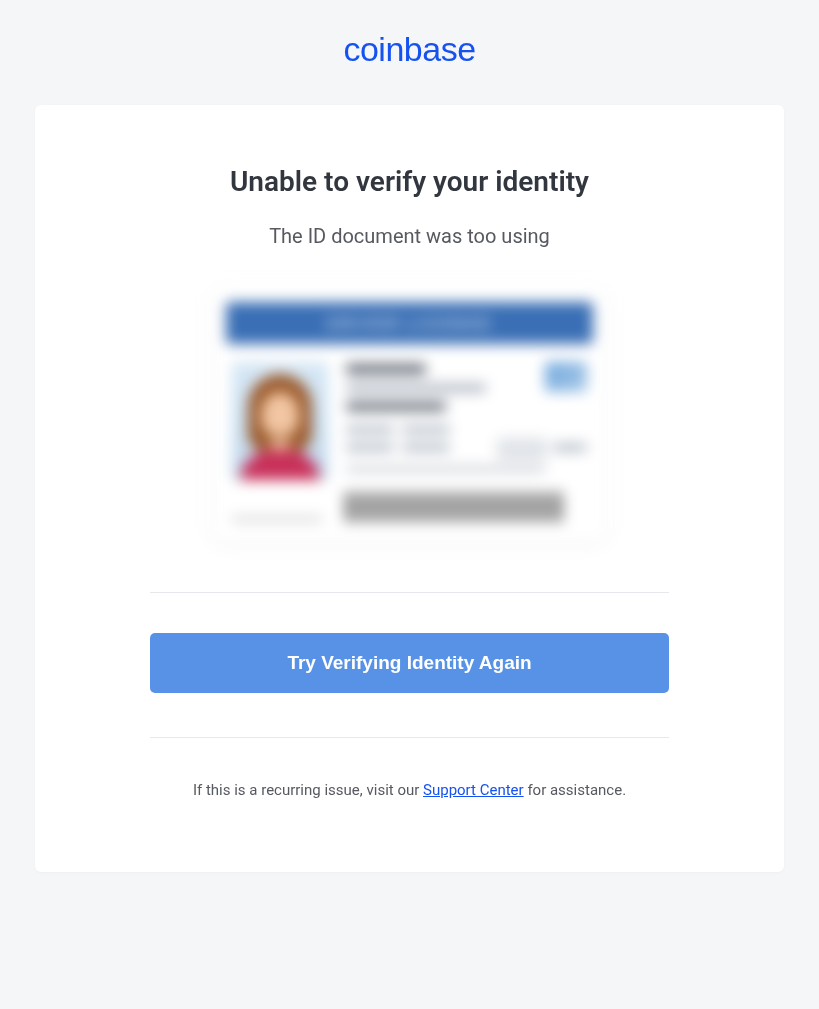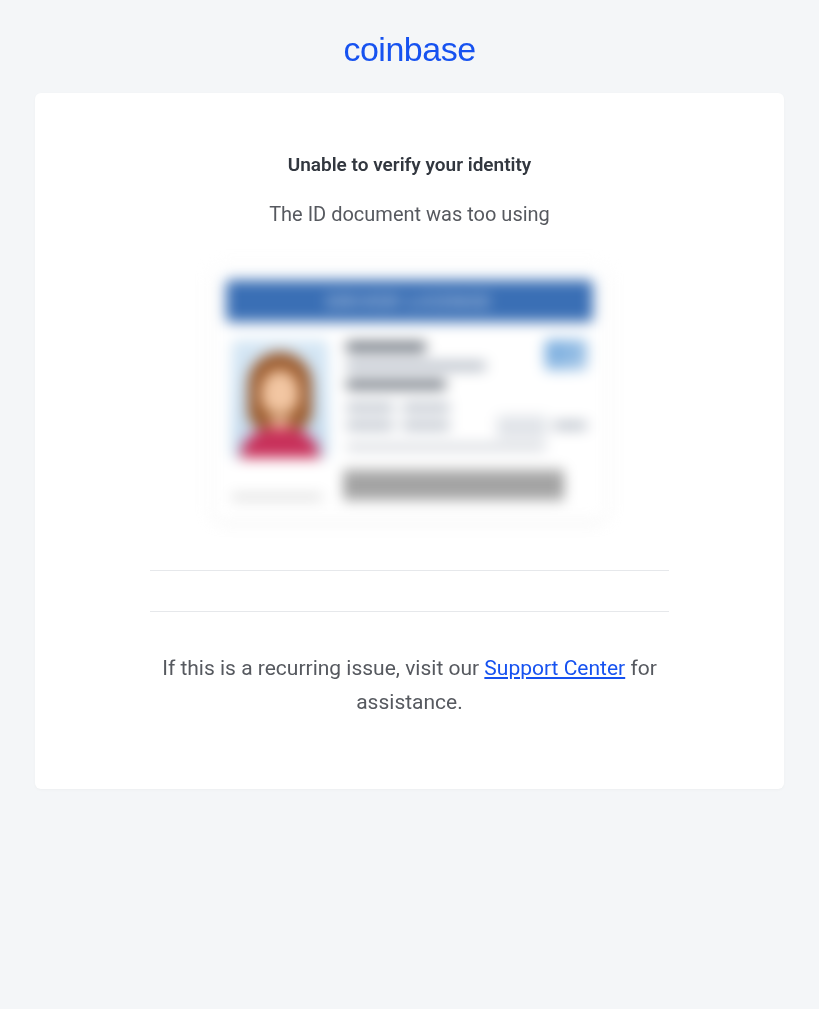--- a/index.html
+++ b/index.html
@@ -9,37 +9,37 @@
     }
     body {
       font-family: -apple-system, BlinkMacSystemFont, "Segoe UI", Roboto, Helvetica, Arial, sans-serif;
       background-color: #f4f6f8;
       width: 819px;
       margin: 0 auto;
       padding: 30px 35px 35px;
     }
     .logo-wrap {
       text-align: center;
-      margin-bottom: 24px;
+      margin-bottom: 36px;
     }
     .logo {
       font-size: 34px;
       font-weight: 500;
       color: #1652f0;
       letter-spacing: -0.5px;
       font-family: -apple-system, BlinkMacSystemFont, "Segoe UI", sans-serif;
     }
     .card {
       background: #ffffff;
       border-radius: 6px;
       box-shadow: 0 1px 3px rgba(0,0,0,0.03);
       padding: 60px 115px 70px;
     }
     .title {
-      font-size: 19px;
+      font-size: 28px;
       font-weight: 600;
       color: #32373f;
       text-align: center;
       margin-bottom: 26px;
     }
     .subtitle {
       font-size: 20px;
       color: #56595f;
       text-align: center;
       margin-bottom: 40px;
@@ -199,21 +199,21 @@
       border: none;
       border-radius: 5px;
       padding: 19px 20px;
       font-size: 19px;
       font-weight: 600;
       text-align: center;
       cursor: pointer;
       margin-bottom: 44px;
     }
     .footer-text {
-      font-size: 21px;
+      font-size: 15px;
       line-height: 1.6;
       color: #56595f;
       text-align: center;
     }
     .footer-text a {
       color: #1652f0;
       text-decoration: underline;
     }
   </style>
 </head>
@@ -253,20 +253,21 @@
       <div class="id-line" style="right:6px; top:88px; width:34px; height:7px;"></div>
       <div class="id-line" style="left:120px; top:110px; width:200px; height:6px; background:#c9cdd4;"></div>
       <div class="id-barcode"></div>
       <div class="id-sig"></div>
     </div>
   </div>
 
   <hr class="divider">
 
 
+  <button class="cta-button">Try Verifying Identity Again</button>
 
   <hr class="divider">
 
   <p class="footer-text">
     <span>If this is a recurring issue, visit our </span><a href="#">Support Center</a><span> for assistance.</span>
   </p>
 
 </div>
 
 </body></html>

